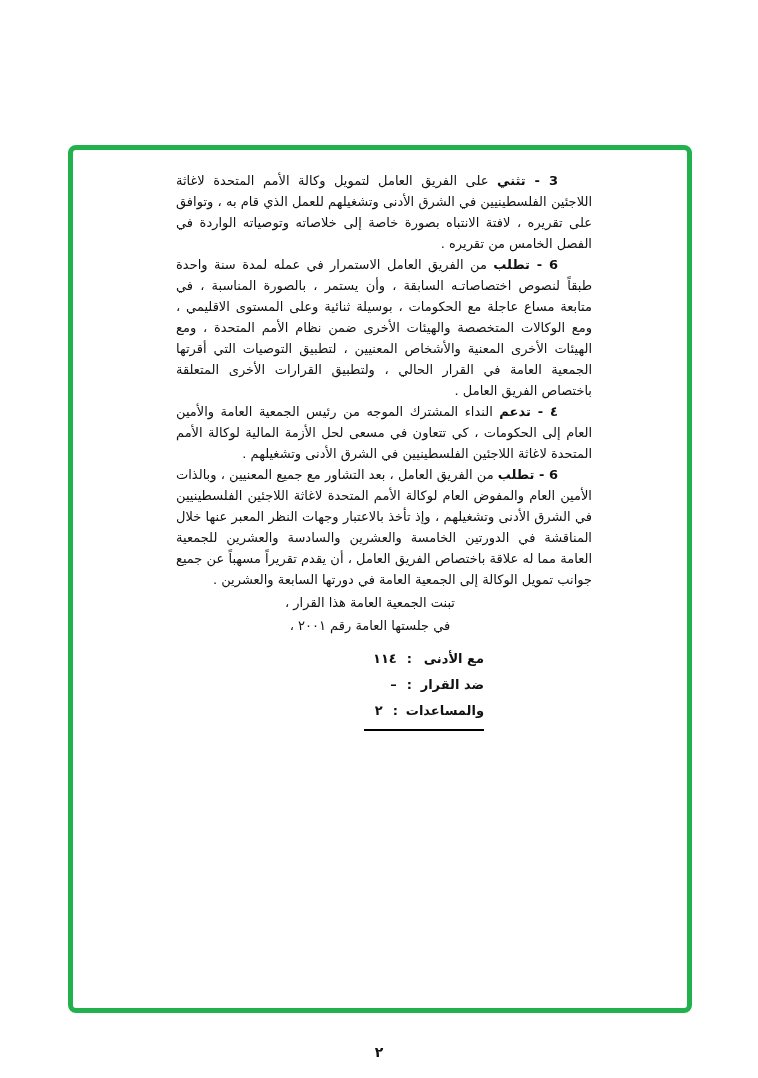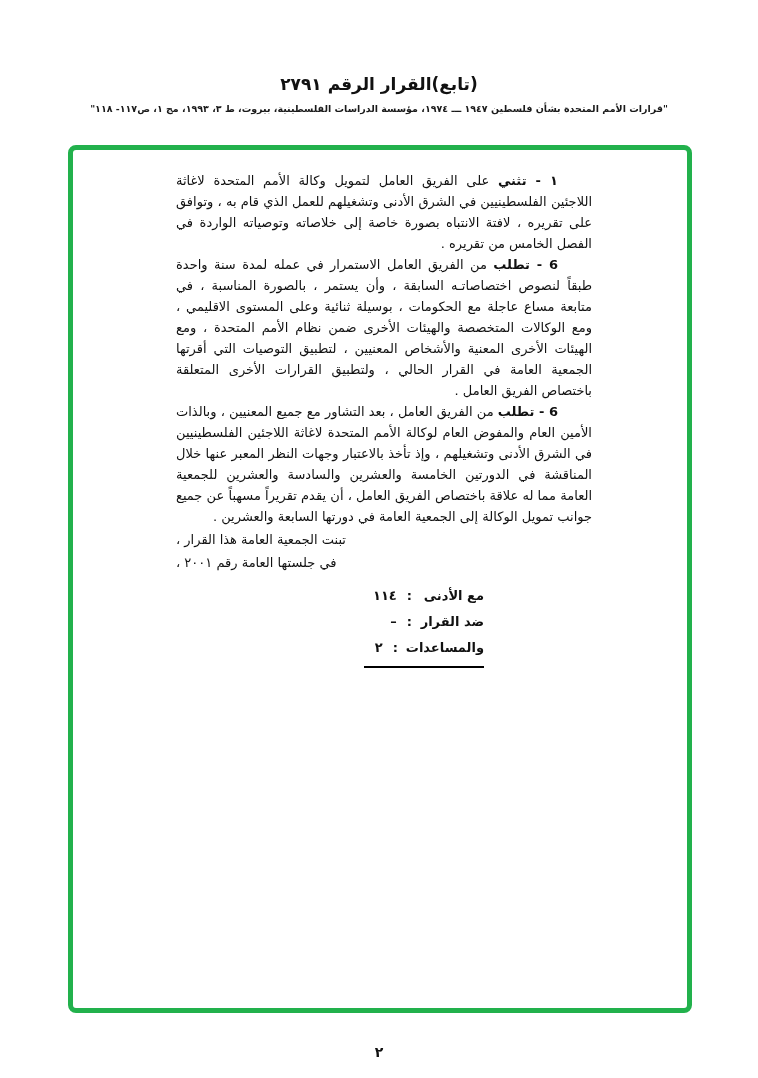--- a/index.html
+++ b/index.html
@@ -57,21 +57,21 @@
   .content p {
     margin: 0;
   }
   p.res-paragraph {
     text-indent: 34px;
   }
   .lead {
     font-weight: bold;
   }
   p.closing-line {
-    text-align: left;
+    text-align: center;
     text-indent: 0;
     padding-right: 28px;
     margin-top: 2px;
   }
   p.closing-line.deep-indent {
     padding-right: 62px;
   }
   .vote {
     direction: rtl;
     margin-top: 10px;
@@ -111,39 +111,39 @@
     font-size: 14px;
     font-weight: bold;
     direction: rtl;
   }
 </style>
 </head>
 <body>
 
 <div class="page">
 
-  <div class="doc-header">
-    <h1 class="doc-title">(تابع)القرار الرقم ٢٧٩١</h1>
-    <div class="doc-citation">"قرارات الأمم المتحدة بشأن فلسطين ١٩٤٧ ـــ ١٩٧٤، مؤسسة الدراسات الفلسطينية، بيروت، ط ٣، ١٩٩٣، مج ١، ص١١٧- ١١٨"</div>
-  </div>
 
   <div class="green-box">
     <div class="content">
 
       <p class="res-paragraph">
-        <span class="lead">١ - تثني</span>
+        <span class="lead">3 - تثني</span>
         <span>على الفريق العامل لتمويل وكالة الأمم المتحدة لاغاثة اللاجئين الفلسطينيين في الشرق الأدنى وتشغيلهم للعمل الذي قام به ، وتوافق على تقريره ، لافتة الانتباه بصورة خاصة إلى خلاصاته وتوصياته الواردة في الفصل الخامس من تقريره .</span>
       </p>
 
       <p class="res-paragraph">
         <span class="lead">6 - تطلب</span>
         <span>من الفريق العامل الاستمرار في عمله لمدة سنة واحدة طبقاً لنصوص اختصاصاتـه السابقة ، وأن يستمر ، بالصورة المناسبة ، في متابعة مساع عاجلة مع الحكومات ، بوسيلة ثنائية وعلى المستوى الاقليمي ، ومع الوكالات المتخصصة والهيئات الأخرى ضمن نظام الأمم المتحدة ، ومع الهيئات الأخرى المعنية والأشخاص المعنيين ، لتطبيق التوصيات التي أقرتها الجمعية العامة في القرار الحالي ، ولتطبيق القرارات الأخرى المتعلقة باختصاص الفريق العامل .</span>
       </p>
 
 
+      <p class="res-paragraph">
+        <span class="lead">٤ - تدعم</span>
+        <span>النداء المشترك الموجه من رئيس الجمعية العامة والأمين العام إلى الحكومات ، كي تتعاون في مسعى لحل الأزمة المالية لوكالة الأمم المتحدة لاغاثة اللاجئين الفلسطينيين في الشرق الأدنى وتشغيلهم .</span>
+      </p>
 
       <p class="res-paragraph">
         <span class="lead">6 - تطلب</span>
         <span>من الفريق العامل ، بعد التشاور مع جميع المعنيين ، وبالذات الأمين العام والمفوض العام لوكالة الأمم المتحدة لاغاثة اللاجئين الفلسطينيين في الشرق الأدنى وتشغيلهم ، وإذ تأخذ بالاعتبار وجهات النظر المعبر عنها خلال المناقشة في الدورتين الخامسة والعشرين والسادسة والعشرين للجمعية العامة مما له علاقة باختصاص الفريق العامل ، أن يقدم تقريراً مسهباً عن جميع جوانب تمويل الوكالة إلى الجمعية العامة في دورتها السابعة والعشرين .</span>
       </p>
 
 
       <p class="closing-line">تبنت الجمعية العامة هذا القرار ،</p>
       <p class="closing-line">في جلستها العامة رقم ٢٠٠١ ،</p>
 

